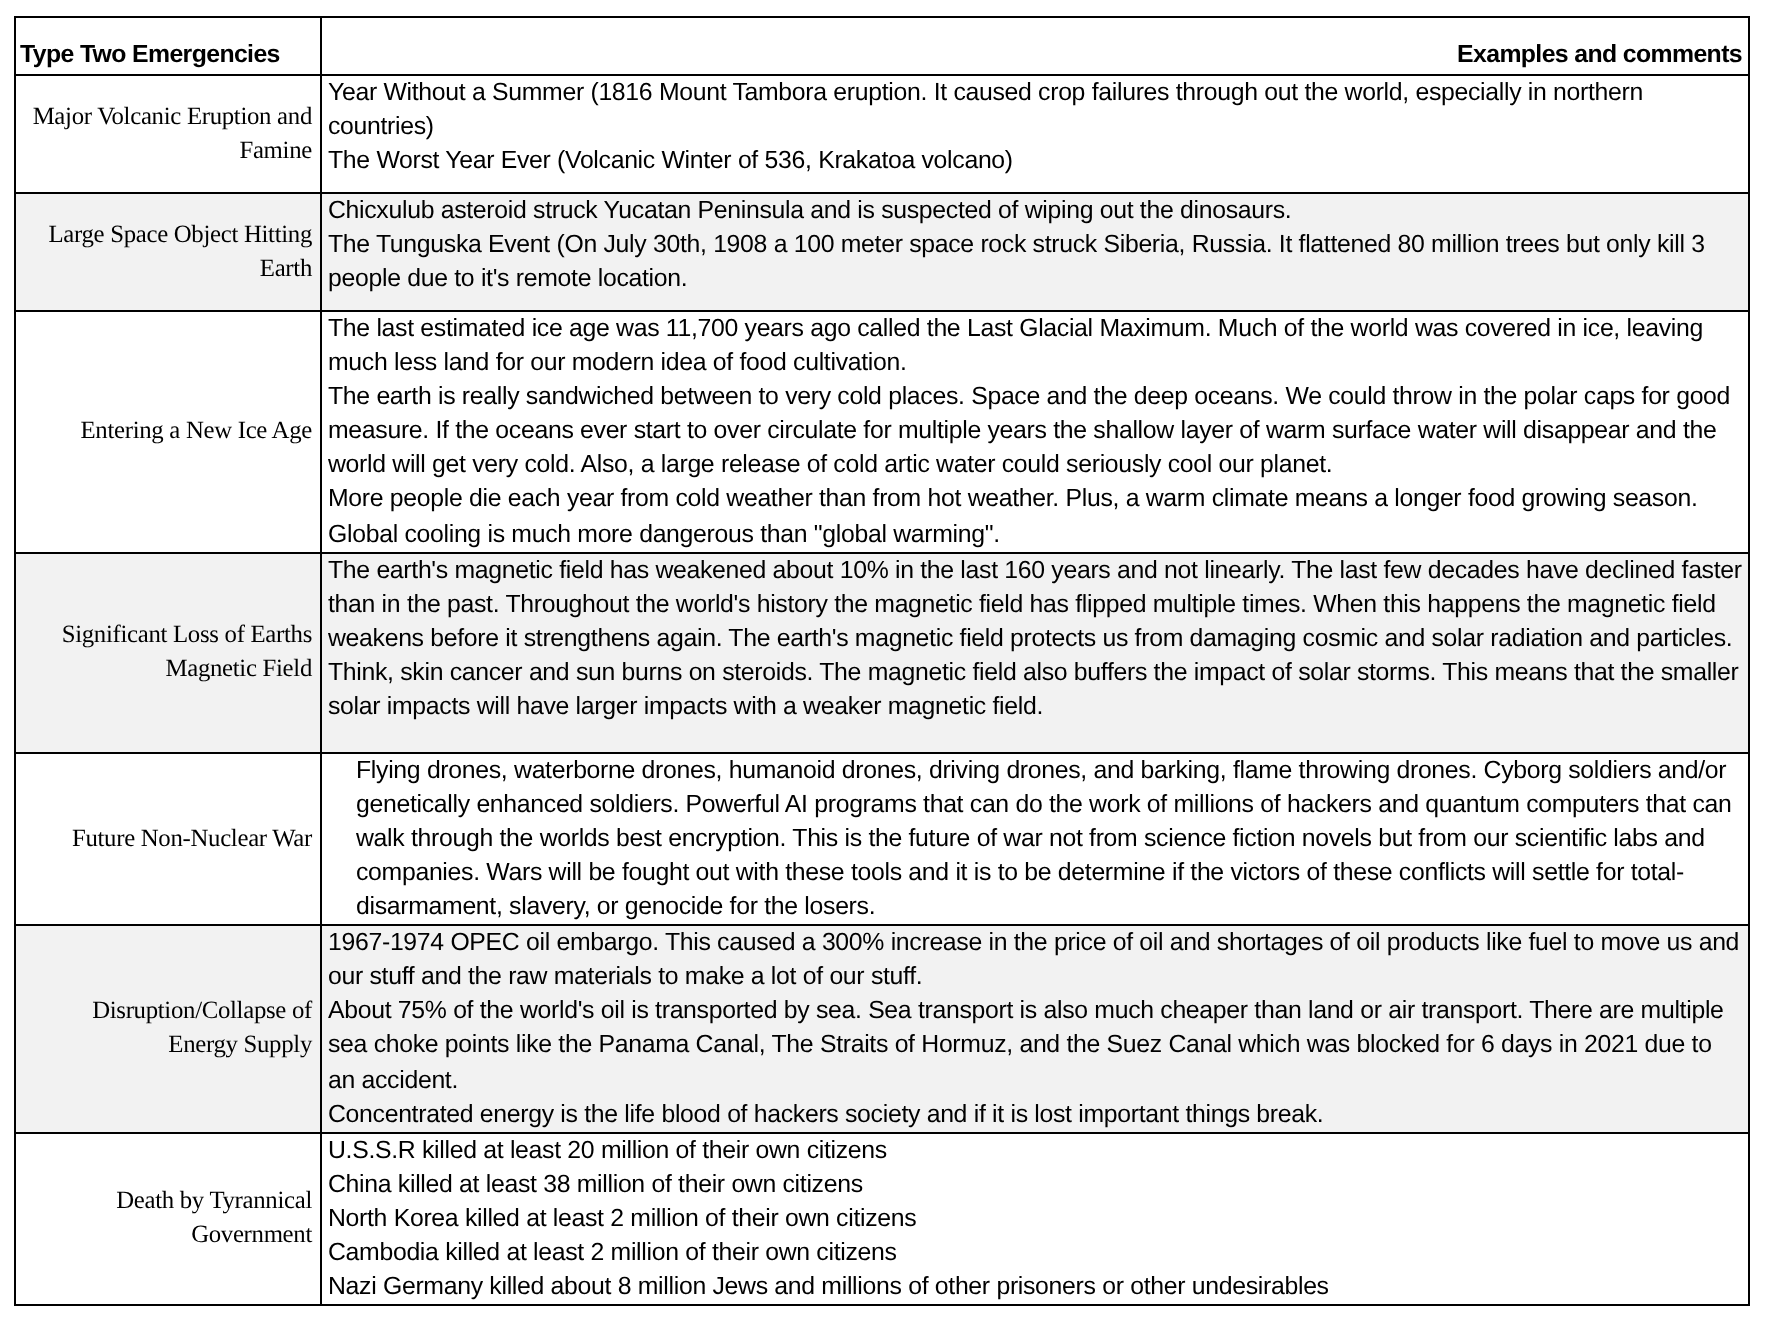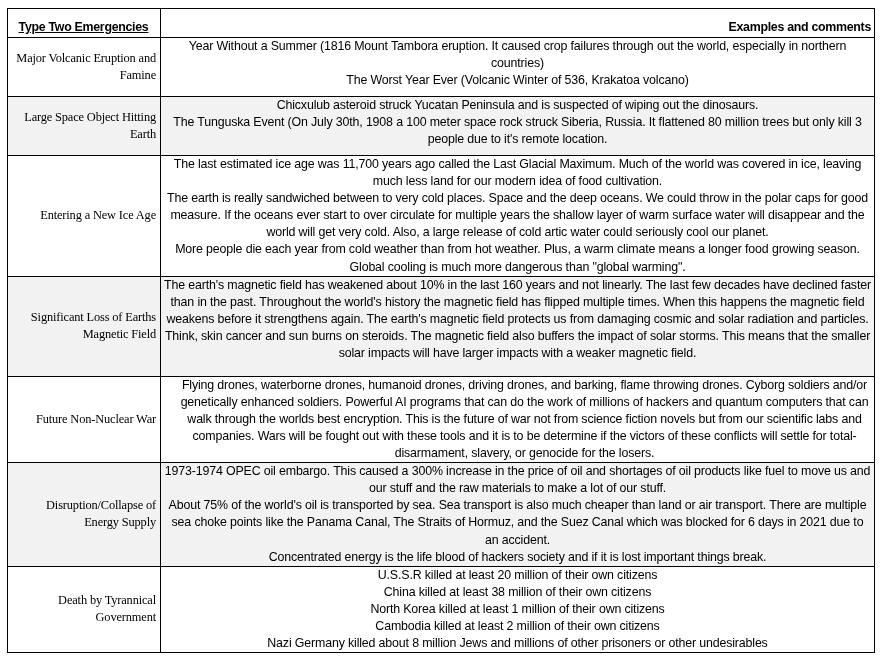--- a/index.html
+++ b/index.html
@@ -34,28 +34,28 @@
     .col-type { width: 153px; }
     .col-examples { width: auto; }
     .hdr th {
       font-weight: bold;
       text-align: right;
       vertical-align: bottom;
       height: 27px;
       padding-bottom: 1px;
       letter-spacing: -0.3px;
     }
-    .hdr th.col-type-h { text-align: center; padding-left: 2px; text-decoration: underline; }
+    .hdr th.col-type-h { text-align: left; padding-left: 2px; }
     td.type {
       text-align: right;
       padding: 0 4px;
       font-family: Liberation Serif, serif;
     }
     td.examples {
-      text-align: center;
+      text-align: left;
       vertical-align: top;
       padding-top: 0;
       padding-bottom: 0;
     }
     tr.alt td { background: #f2f2f2; }
     .line { display: block; }
     tr.r1 td { height: 58px; }
     tr.r2 td { height: 58px; }
     tr.r3 td { height: 117px; }
     tr.r4 td { height: 99px; }
@@ -112,30 +112,30 @@
   <tr class="r5">
     <td class="type">Future Non-Nuclear War</td>
     <td class="examples">
       <span class="line">Flying drones, waterborne drones,  humanoid drones, driving drones, and barking, flame throwing drones. Cyborg soldiers and/or genetically enhanced soldiers. Powerful AI programs that can do the work of millions of hackers and quantum computers that can walk through the worlds best encryption. This is the future of war not from science fiction novels but from our scientific labs and companies. Wars will be fought out with these tools and it is to be determine if the victors of these conflicts will settle for total-disarmament, slavery, or genocide for the losers.</span>
     </td>
   </tr>
 
   <tr class="r6 alt">
     <td class="type">Disruption/Collapse of Energy Supply</td>
     <td class="examples">
-      <span class="line">1973-1974 OPEC oil embargo. This caused a 300% increase in the price of oil and shortages of oil products like fuel to move us and our stuff and the raw materials to make a lot of our stuff.</span>
+      <span class="line">1967-1974 OPEC oil embargo. This caused a 300% increase in the price of oil and shortages of oil products like fuel to move us and our stuff and the raw materials to make a lot of our stuff.</span>
       <span class="line">About 75% of the world's oil is transported by sea. Sea transport is also much cheaper than land or air transport. There are multiple sea choke points like the Panama Canal, The Straits of Hormuz, and the Suez Canal which was blocked for 6 days in 2021 due to an accident.</span>
       <span class="line">Concentrated energy is the life blood of hackers society and if it is lost important things break.</span>
     </td>
   </tr>
 
   <tr class="r7">
     <td class="type">Death by Tyrannical Government</td>
     <td class="examples">
       <span class="line">U.S.S.R killed at least 20 million of their own citizens</span>
       <span class="line">China killed at least 38 million of their own citizens</span>
-      <span class="line">North Korea killed at least 1 million of their own citizens</span>
+      <span class="line">North Korea killed at least 2 million of their own citizens</span>
       <span class="line">Cambodia killed at least 2 million of their own citizens</span>
       <span class="line">Nazi Germany killed about 8 million Jews and millions of other prisoners or other undesirables</span>
     </td>
   </tr>
 </tbody>
   </table>
 
 </body></html>

